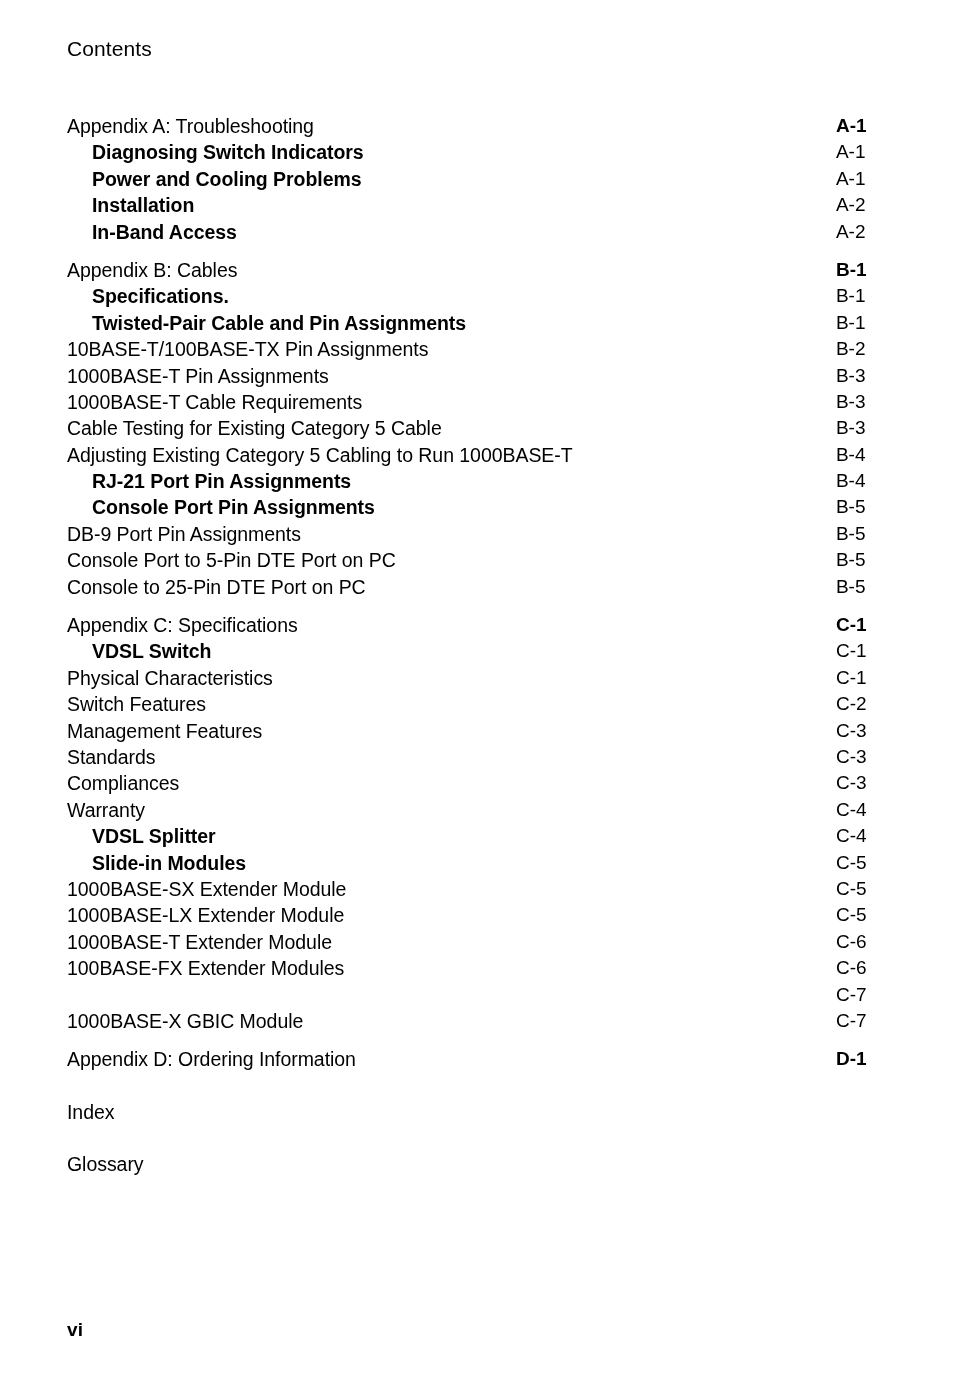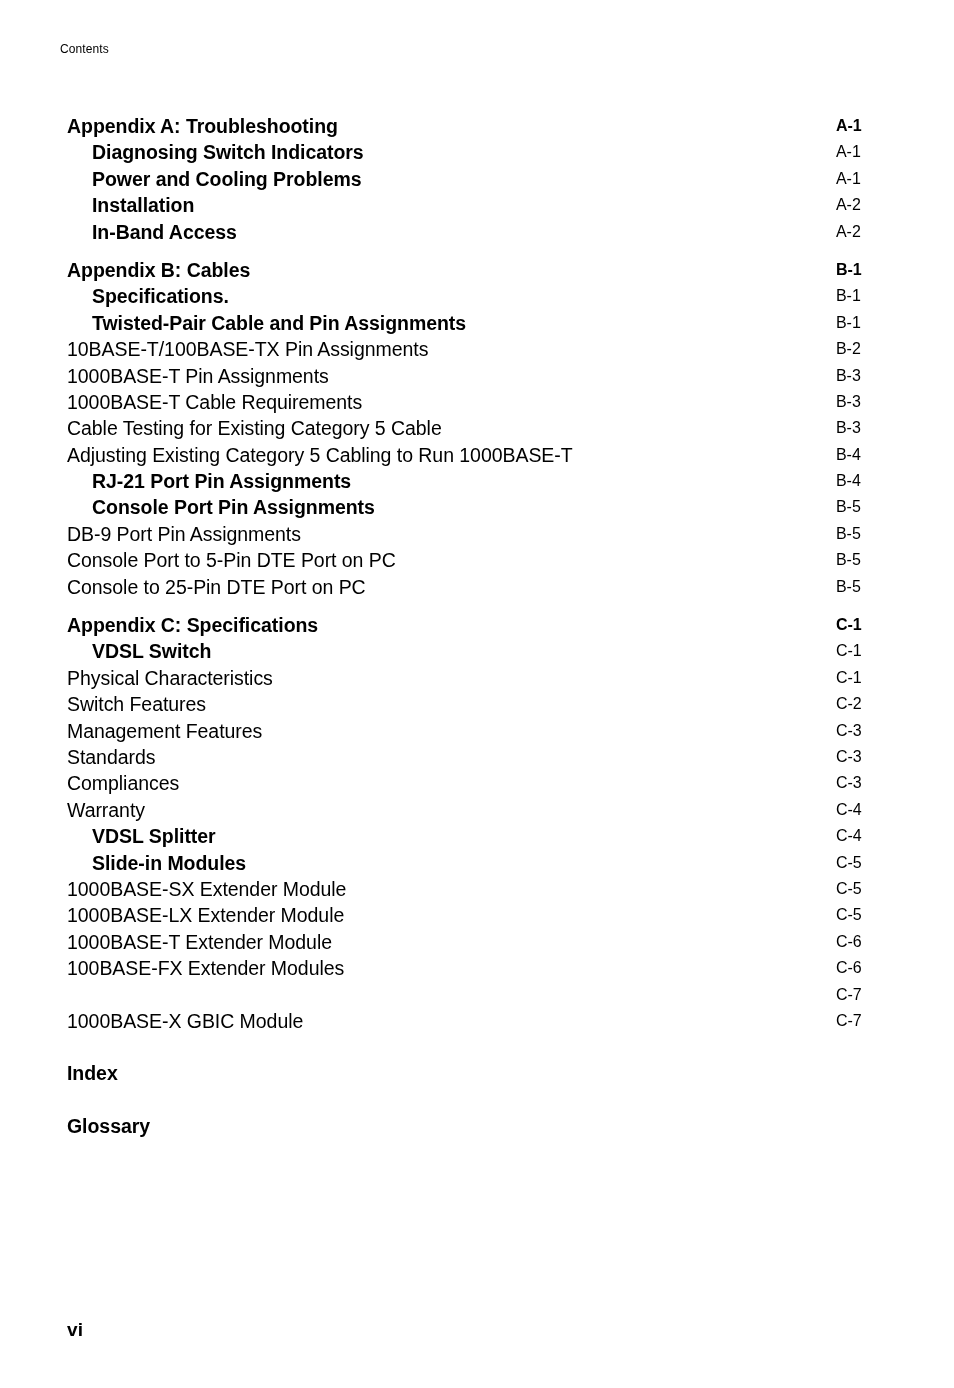--- a/index.html
+++ b/index.html
@@ -22,23 +22,23 @@
     top: 0;
     left: 0;
     width: 954px;
     height: 1388px;
     box-sizing: border-box;
   }
 
   
   .running-header {
     position: absolute;
-    left: 60px;
+    left: 67px;
     top: 39px;
-    font-size: 12px;
+    font-size: 21px;
     font-weight: normal;
     line-height: 20px;
     letter-spacing: 0.1px;
     color: #000000;
   }
 
   
   .toc {
     position: absolute;
     left: 67px;
@@ -59,28 +59,28 @@
     font-size: 19.5px;
     line-height: 26.4px;
     vertical-align: top;
     letter-spacing: -0.05px;
   }
 
   .toc-entry .page-num {
     position: absolute;
     left: 769px;
     top: 0;
-    font-size: 16px;
+    font-size: 19px;
     line-height: 26.4px;
     letter-spacing: -0.05px;
     text-align: left;
   }
 
   
-  .lvl-0 .title { margin-left: 0px;  font-weight: bold; }
+  .lvl-0 .title { margin-left: 0px;  font-weight: normal; }
   .lvl-0 .page-num { font-weight: bold; }
   .lvl-1 .title { margin-left: 25px; font-weight: bold; }
   .lvl-2 .title { font-weight: normal; }
 
   
   .section-gap { margin-top: 12px; }
   .back-gap    { margin-top: 26px; }
 
   
   .folio {
@@ -128,19 +128,20 @@
       <div class="toc-entry lvl-2"><span class="title">Compliances</span><span class="page-num">C-3</span></div>
       <div class="toc-entry lvl-2"><span class="title">Warranty</span><span class="page-num">C-4</span></div>
       <div class="toc-entry lvl-1"><span class="title">VDSL Splitter</span><span class="page-num">C-4</span></div>
       <div class="toc-entry lvl-1"><span class="title">Slide-in Modules</span><span class="page-num">C-5</span></div>
       <div class="toc-entry lvl-2"><span class="title">1000BASE-SX Extender Module</span><span class="page-num">C-5</span></div>
       <div class="toc-entry lvl-2"><span class="title">1000BASE-LX Extender Module</span><span class="page-num">C-5</span></div>
       <div class="toc-entry lvl-2"><span class="title">1000BASE-T Extender Module</span><span class="page-num">C-6</span></div>
       <div class="toc-entry lvl-2"><span class="title">100BASE-FX Extender Modules</span><span class="page-num">C-6</span></div>
       <div class="toc-entry lvl-2"><span class="page-num">C-7</span></div>
       <div class="toc-entry lvl-2"><span class="title">1000BASE-X GBIC Module</span><span class="page-num">C-7</span></div>
+      <div class="toc-entry lvl-0 section-gap"><span class="title">Appendix D: Ordering Information</span><span class="page-num">D-1</span></div>
       <div class="toc-entry lvl-0 back-gap"><span class="title">Index</span><span class="page-num"></span></div>
       <div class="toc-entry lvl-0 back-gap"><span class="title">Glossary</span><span class="page-num"></span></div>
     </div>
 
   <div class="folio">vi</div>
 
 </div>
 
 </body></html>

